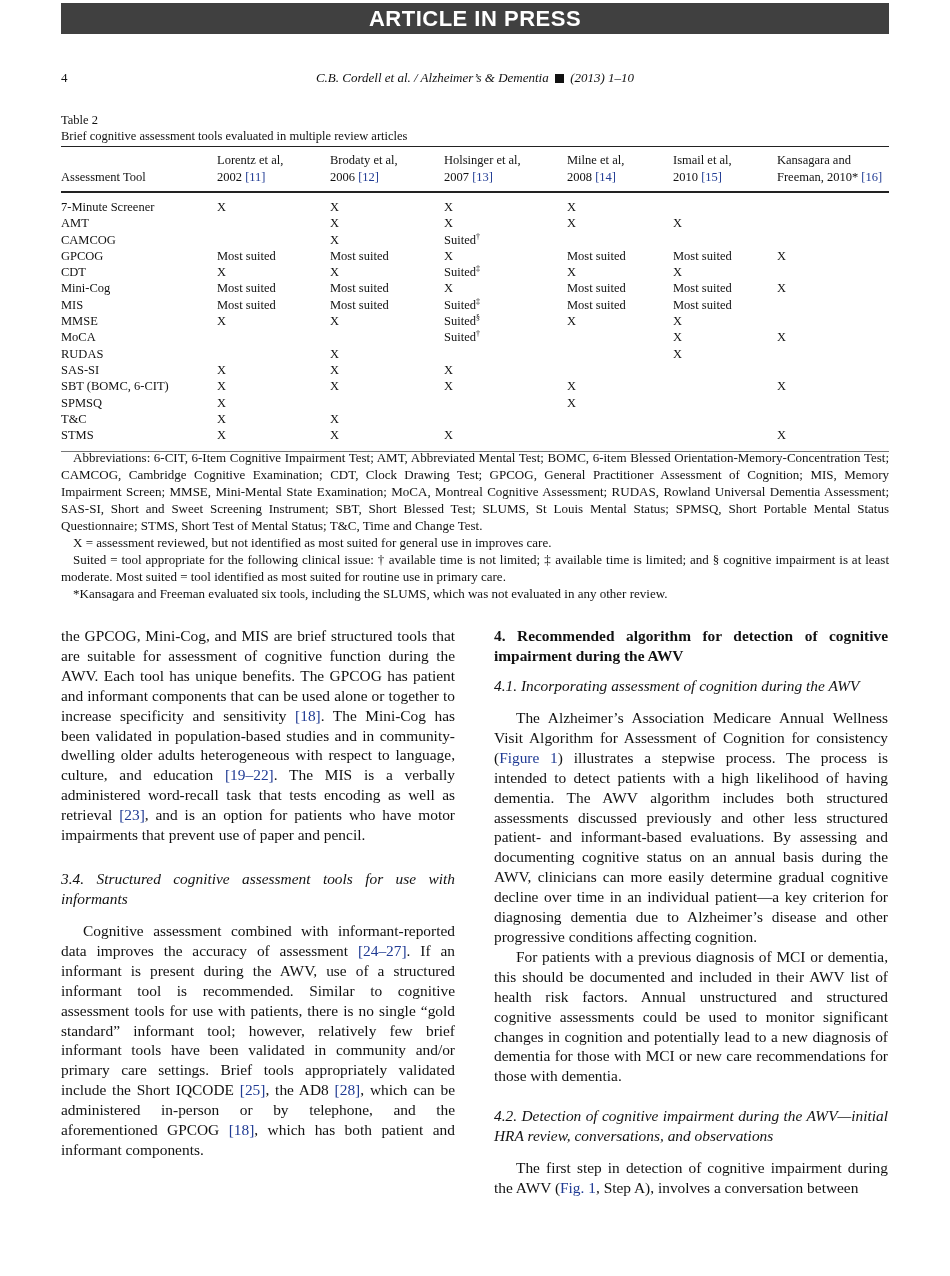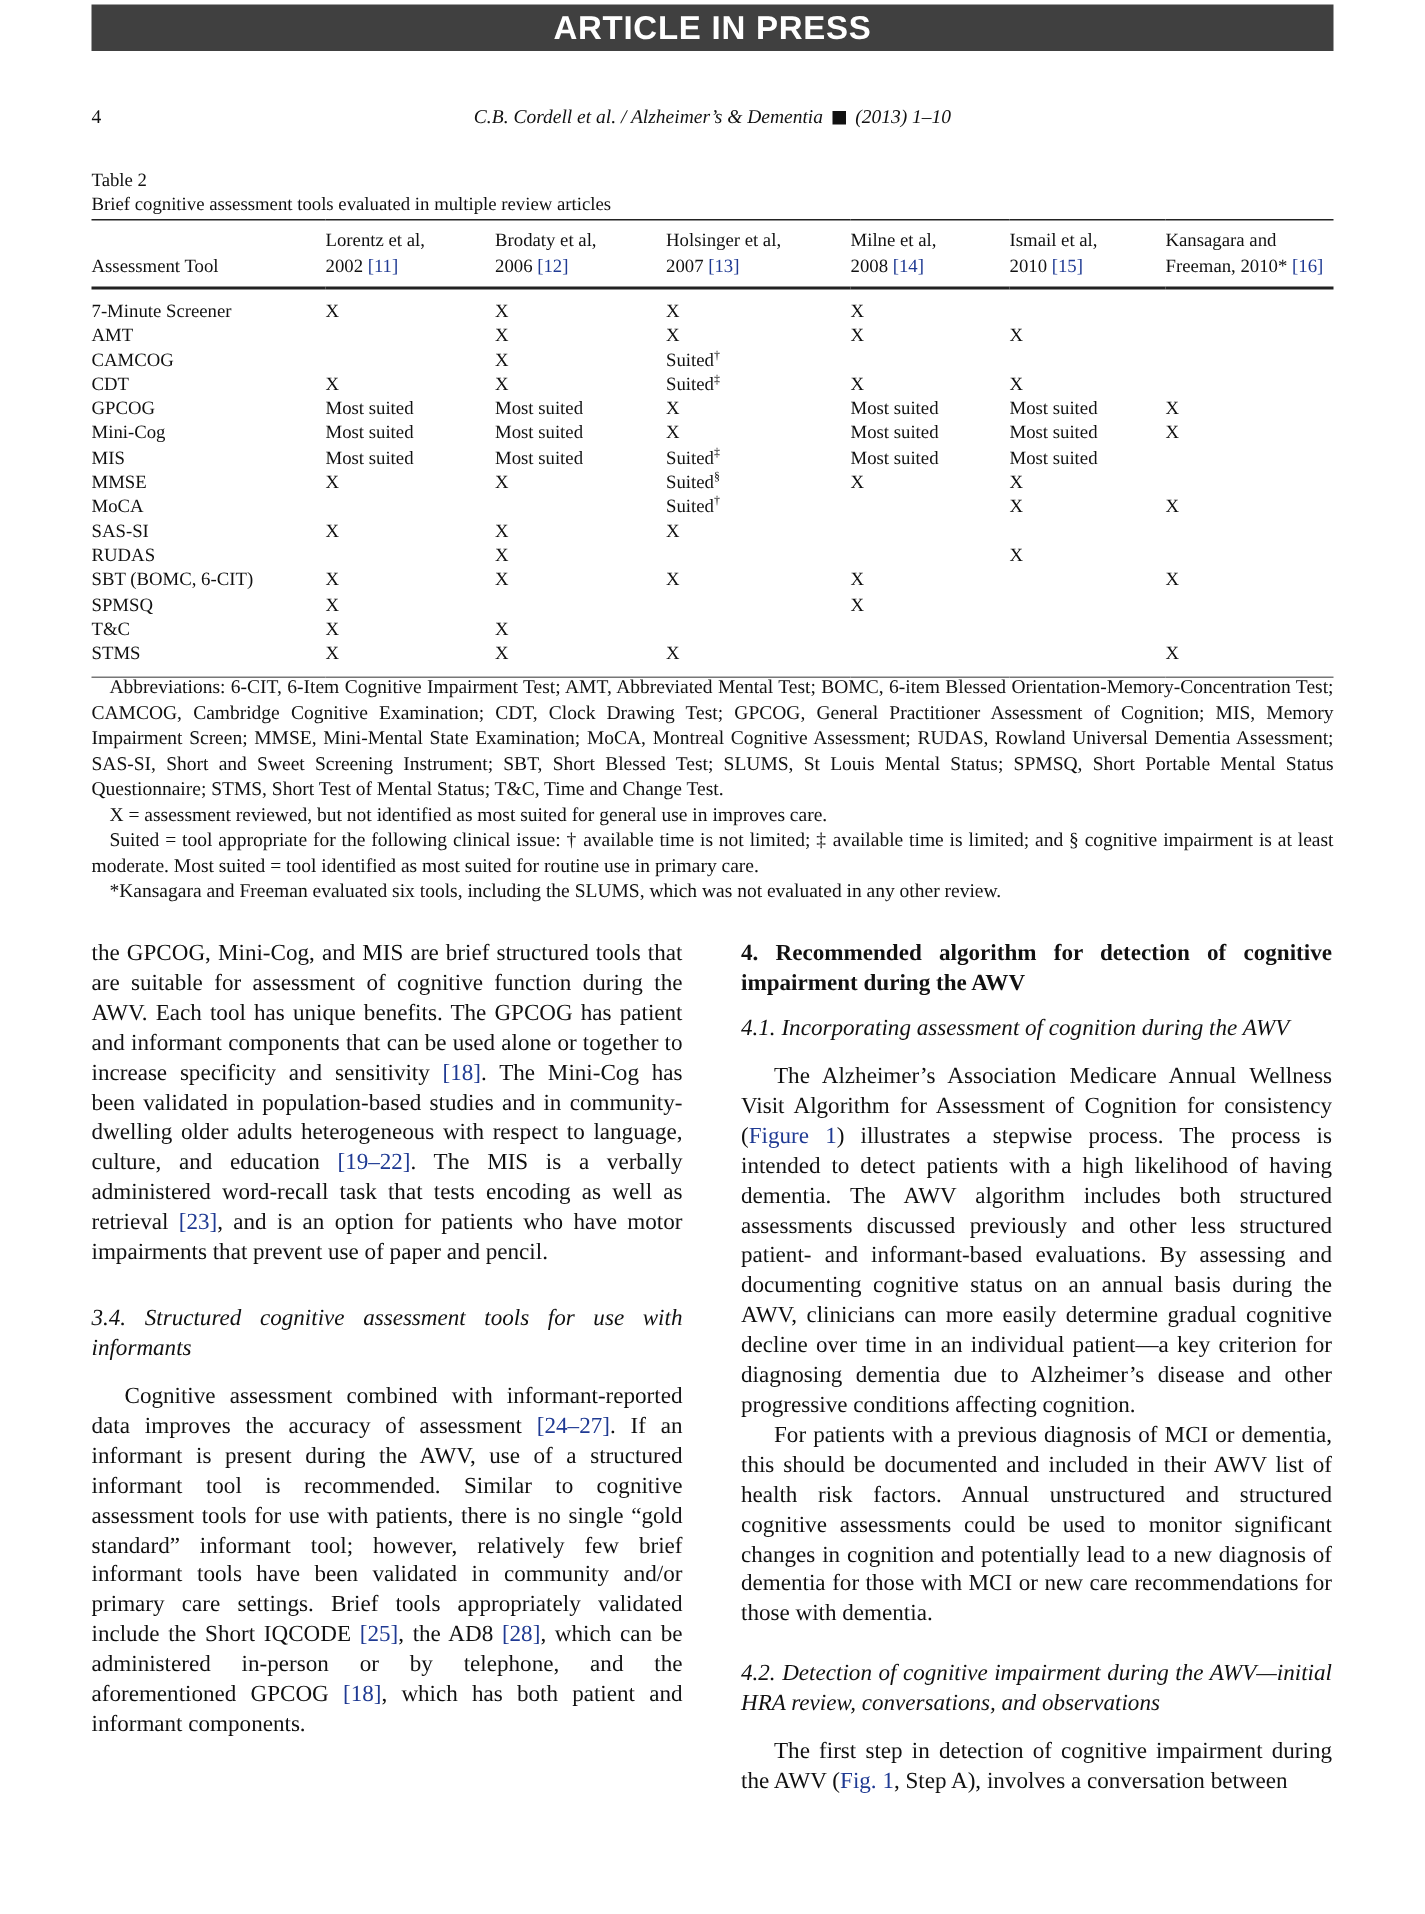--- a/index.html
+++ b/index.html
@@ -114,38 +114,38 @@
       <tr>
         <td>CAMCOG</td>
         <td><span></span></td>
         <td><span>X</span></td>
         <td><span>Suited</span><sup>†</sup></td>
         <td><span></span></td>
         <td><span></span></td>
         <td><span></span></td>
       </tr>
       <tr>
+        <td>GPCOG</td>
+        <td><span>Most suited</span></td>
+        <td><span>Most suited</span></td>
+        <td><span>X</span></td>
+        <td><span>Most suited</span></td>
+        <td><span>Most suited</span></td>
+        <td><span>X</span></td>
+      </tr>
+      <tr>
         <td>CDT</td>
         <td><span>X</span></td>
         <td><span>X</span></td>
         <td><span>Suited</span><sup>‡</sup></td>
         <td><span>X</span></td>
         <td><span>X</span></td>
         <td><span></span></td>
       </tr>
       <tr>
-        <td>GPCOG</td>
-        <td><span>Most suited</span></td>
-        <td><span>Most suited</span></td>
-        <td><span>X</span></td>
-        <td><span>Most suited</span></td>
-        <td><span>Most suited</span></td>
-        <td><span>X</span></td>
-      </tr>
-      <tr>
         <td>Mini-Cog</td>
         <td><span>Most suited</span></td>
         <td><span>Most suited</span></td>
         <td><span>X</span></td>
         <td><span>Most suited</span></td>
         <td><span>Most suited</span></td>
         <td><span>X</span></td>
       </tr>
       <tr>
         <td>MIS</td>
@@ -168,35 +168,35 @@
       <tr>
         <td>MoCA</td>
         <td><span></span></td>
         <td><span></span></td>
         <td><span>Suited</span><sup>†</sup></td>
         <td><span></span></td>
         <td><span>X</span></td>
         <td><span>X</span></td>
       </tr>
       <tr>
+        <td>RUDAS</td>
+        <td><span></span></td>
+        <td><span>X</span></td>
+        <td><span></span></td>
+        <td><span></span></td>
+        <td><span>X</span></td>
+        <td><span></span></td>
+      </tr>
+      <tr>
         <td>SAS-SI</td>
         <td><span>X</span></td>
         <td><span>X</span></td>
         <td><span>X</span></td>
         <td><span></span></td>
         <td><span></span></td>
-        <td><span></span></td>
-      </tr>
-      <tr>
-        <td>RUDAS</td>
-        <td><span></span></td>
-        <td><span>X</span></td>
-        <td><span></span></td>
-        <td><span></span></td>
-        <td><span>X</span></td>
         <td><span></span></td>
       </tr>
       <tr>
         <td>SBT (BOMC, 6-CIT)</td>
         <td><span>X</span></td>
         <td><span>X</span></td>
         <td><span>X</span></td>
         <td><span>X</span></td>
         <td><span></span></td>
         <td><span>X</span></td>

